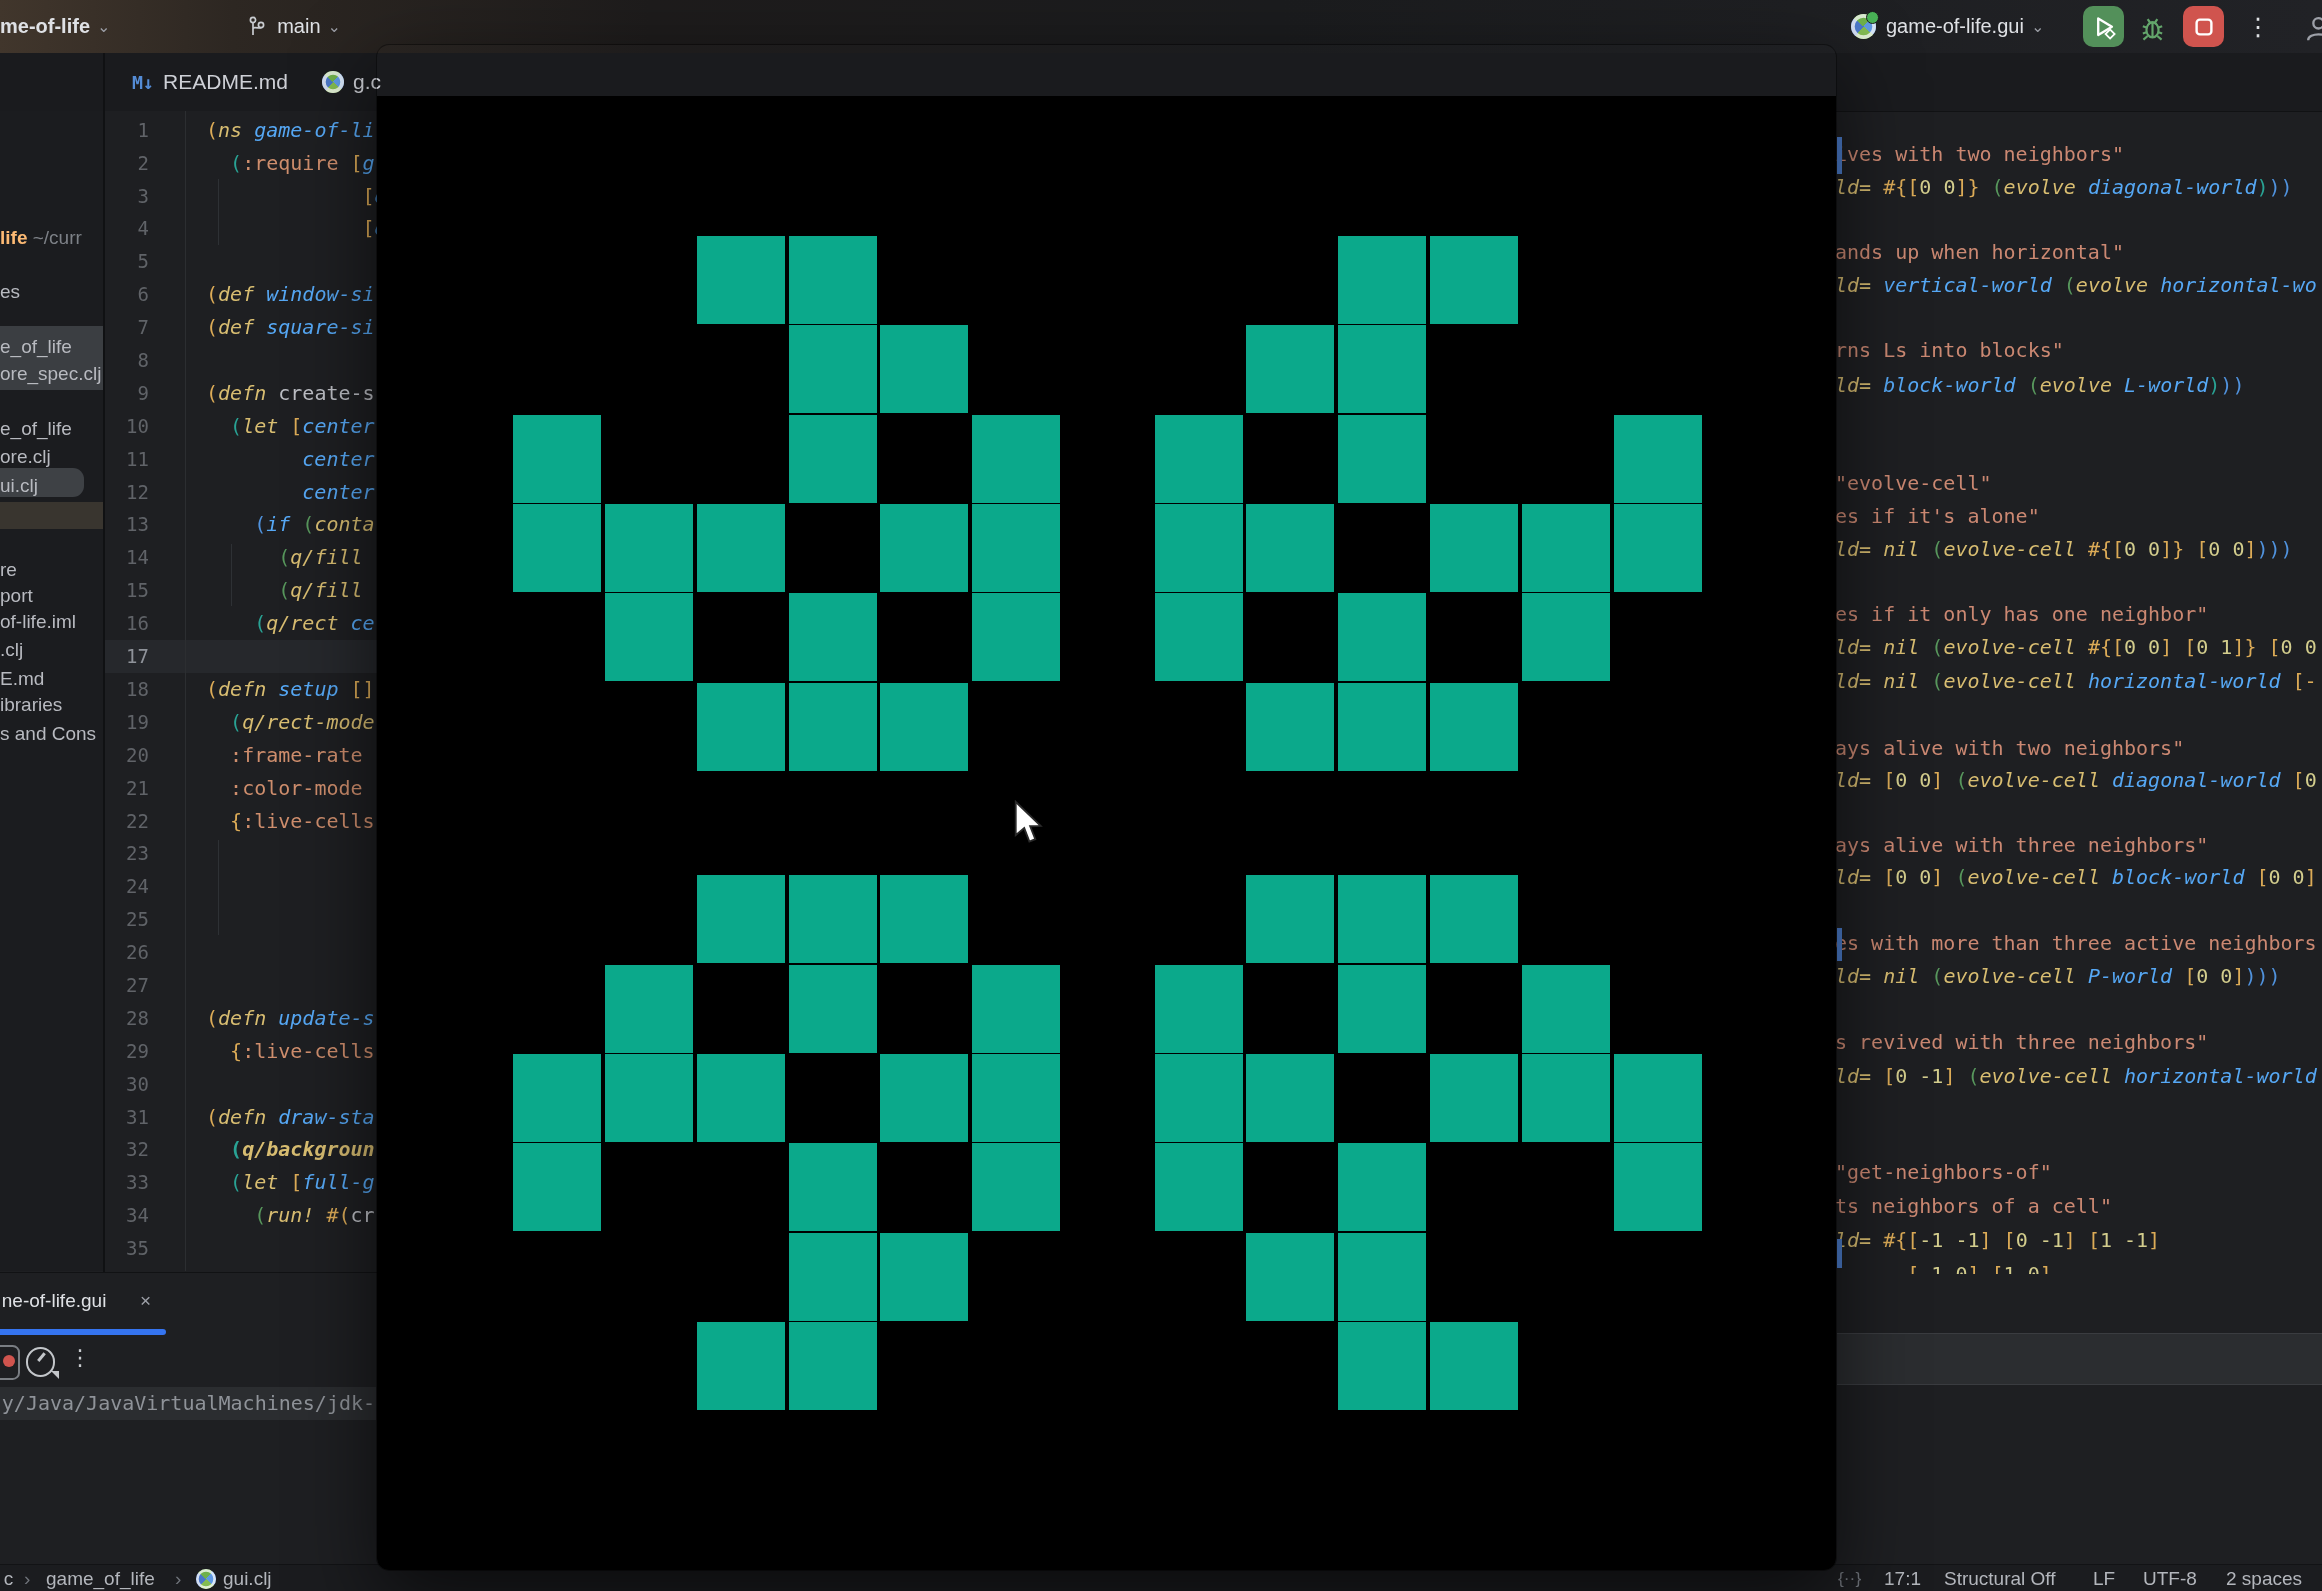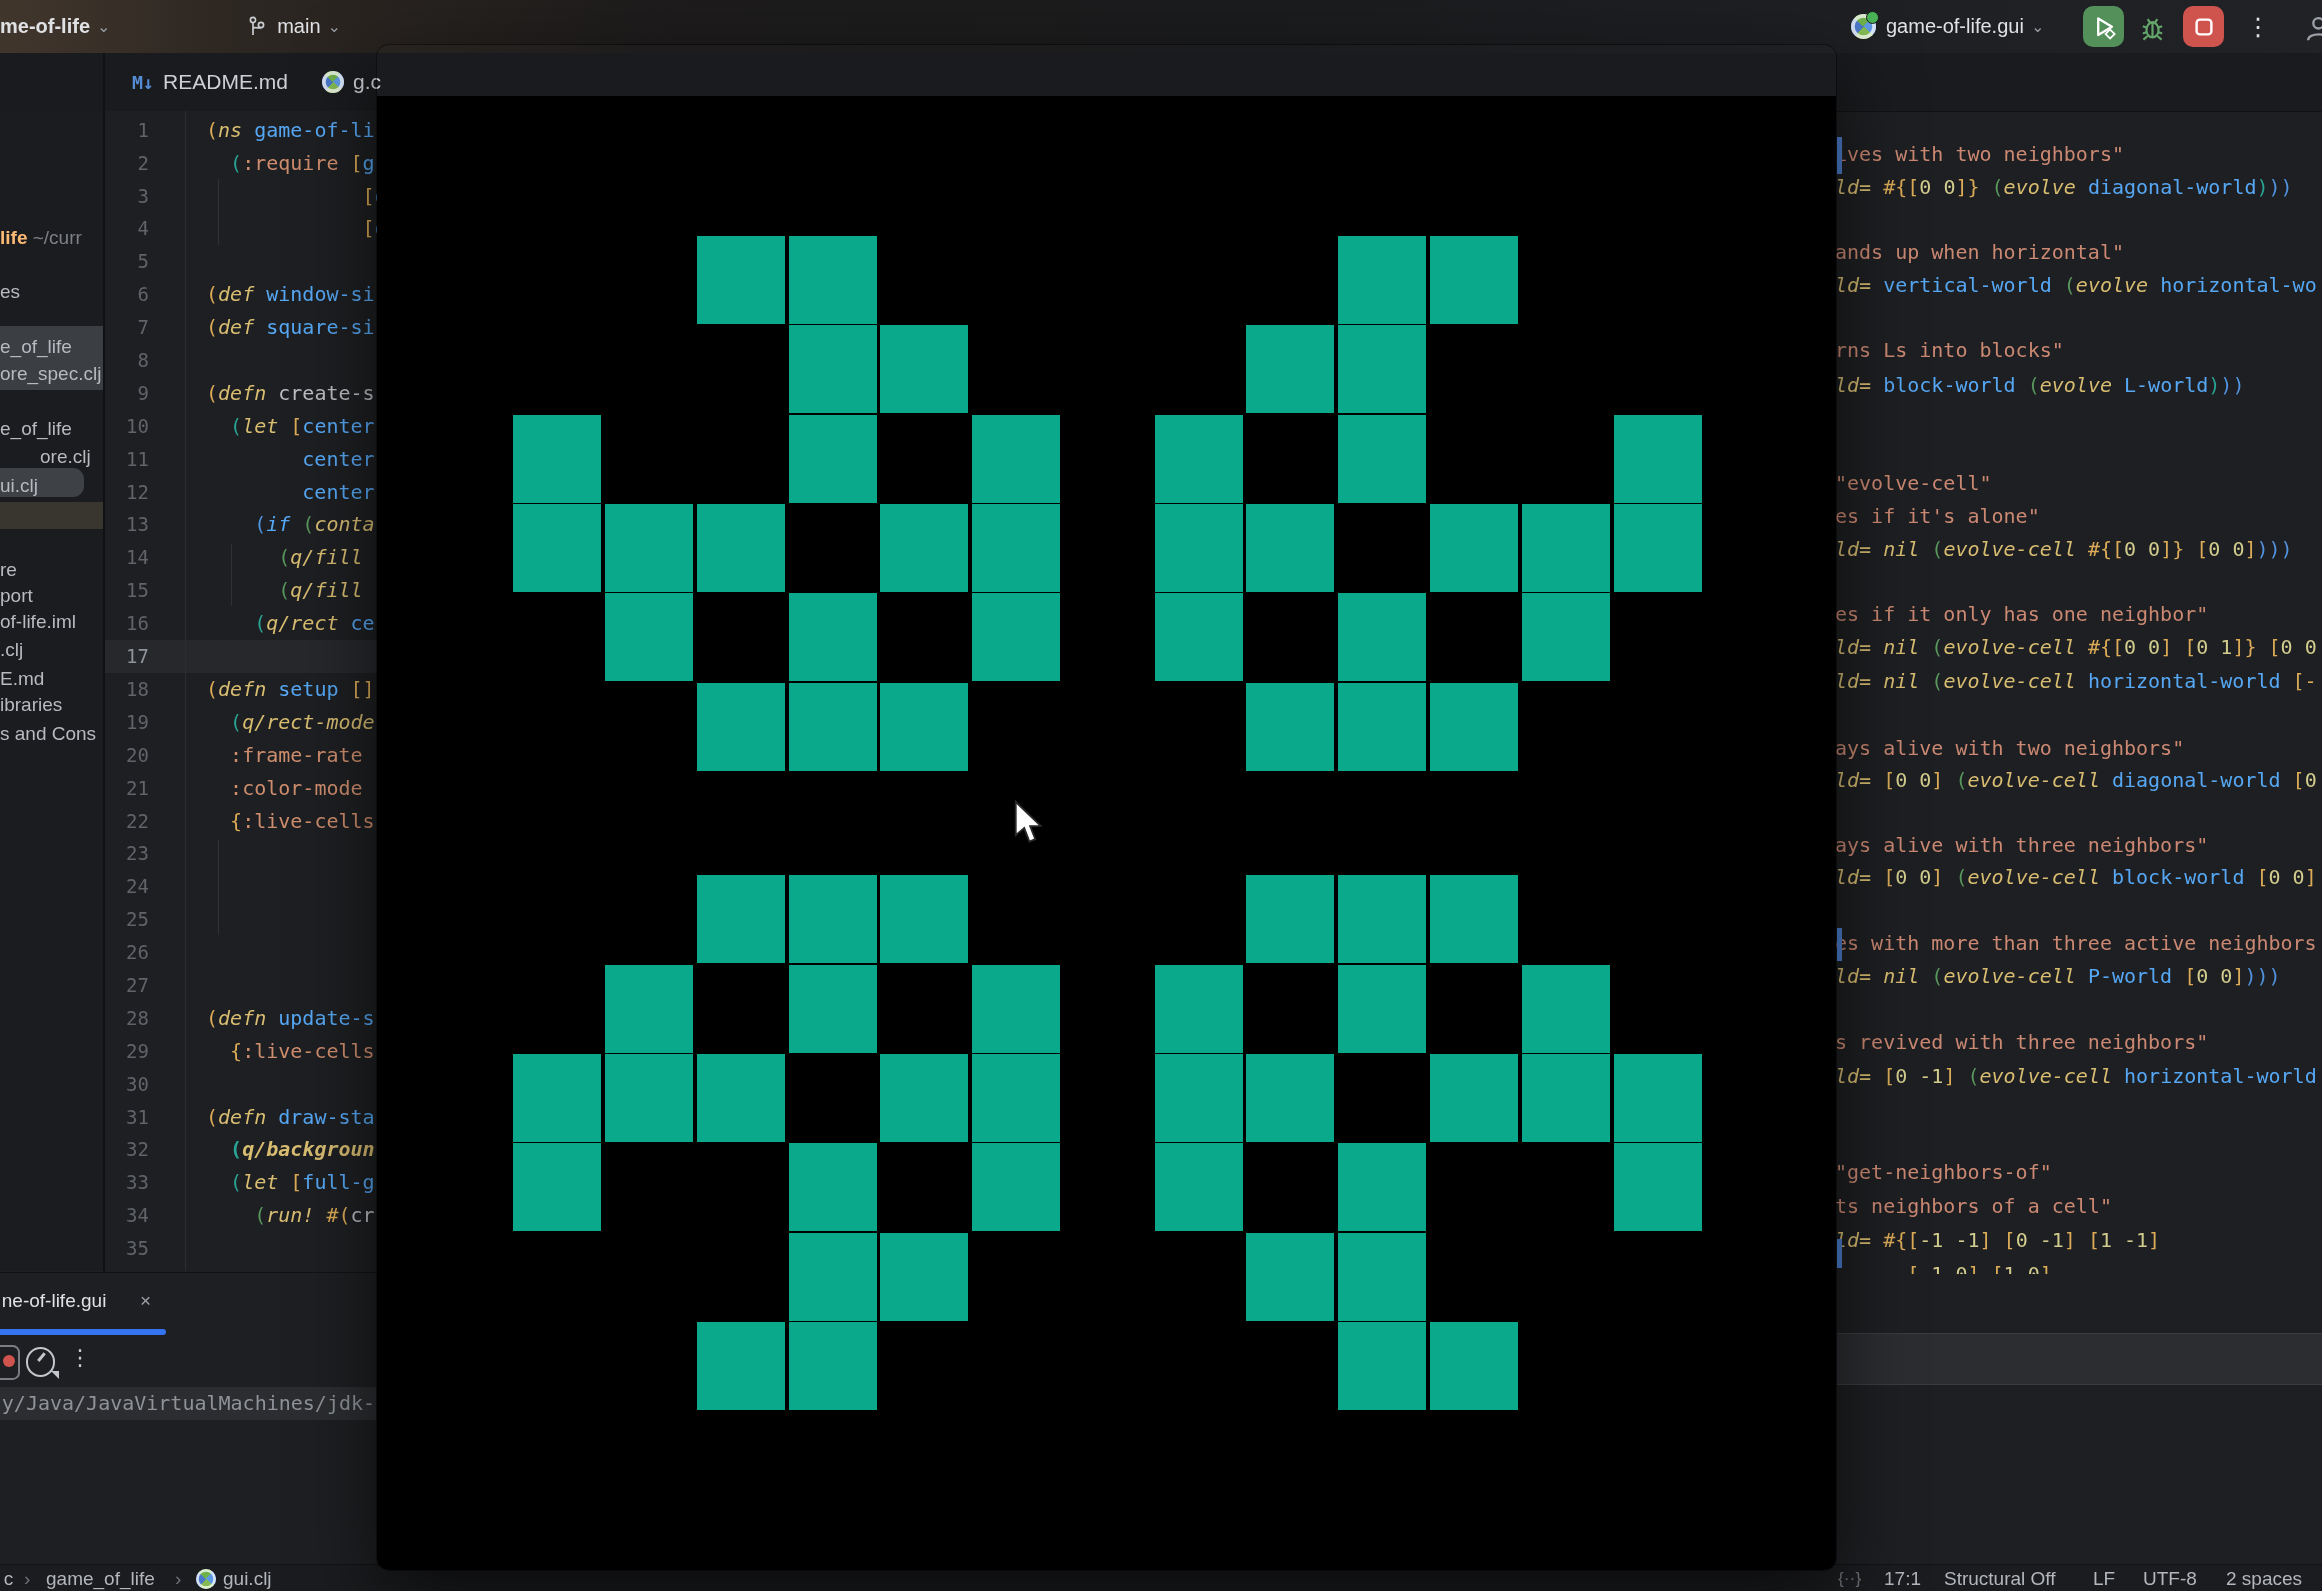--- a/index.html
+++ b/index.html
@@ -36,21 +36,21 @@
   .thl-band{position:absolute;left:0;width:103px;background:#39352f;}
   
   .editor-left{position:absolute;left:105px;top:111px;width:274px;height:1160px;background:#1e1f22;}
   .cur-line{position:absolute;left:0;width:274px;height:33px;background:#26282c;}
   .gut-num{position:absolute;left:0;width:44px;height:33px;line-height:33px;text-align:right;color:#606368;
     font-family:"DejaVu Sans Mono",monospace;font-size:19px;}
   .code-line{position:absolute;height:33px;line-height:33px;font-family:"DejaVu Sans Mono",monospace;
     font-size:20px;white-space:pre;color:#bcbec4;}
   .guide{position:absolute;width:0.9px;background:#2e3135;}
   .tk-y{color:#dcab57;} .tk-m{color:#d8bd71;font-style:italic;} .tk-k{color:#cf8e6d;}
-  .tk-s{color:#cb8872;} .tk-f{color:#56a8f5;} .tk-fi{color:#56a8f5;font-style:italic;}
+  .tk-s{color:#cb8872;} .tk-f{color:#56a8f5;font-style:italic;} .tk-fi{color:#56a8f5;font-style:italic;}
   .tk-i{color:#bcbec4;} .tk-n{color:#d3cd8d;} .tk-g{color:#57965c;} .tk-t{color:#29a294;}
   .tk-b{color:#5092dd;} .tk-w{color:#bcbec4;}
   .editor-right{position:absolute;left:0;top:91px;width:2323px;height:1183px;overflow:hidden;pointer-events:none;}
   .vcs{position:absolute;left:1837px;width:4.6px;background:#4d7fd0;}
   
   .bl-divider{position:absolute;left:0;top:1272px;width:377px;height:0.9px;background:#111214;}
   .bl-tab{position:absolute;left:1.8px;top:1290px;color:#dfe1e5;font-size:19px;}
   .bl-close{position:absolute;left:140px;top:1290px;color:#9da0a8;font-size:19px;}
   .bl-underline{position:absolute;left:0;top:1329px;width:166px;height:6.4px;background:#3574f0;border-radius:0 3.7px 3.7px 0;}
   .gauge{position:absolute;left:25.6px;top:1347px;width:25.6px;height:25.6px;border:2.7px solid #c3c6ca;border-radius:50%;}
@@ -148,21 +148,21 @@
 
   <div class="tree">
       <div class="thl-block" style="top: 215px; height: 64px;"></div>
       <div class="thl-pill" style="top: 357px; height: 29px;"></div>
       <div class="thl-band" style="top: 391px; height: 27.4px;"></div>
       <div class="trow" style="top: 113px;"><b>life</b><span class="sfx"> ~/curr</span></div>
       <div class="trow" style="top: 167px;">es</div>
       <div class="trow" style="top: 222px;">e_of_life</div>
       <div class="trow" style="top: 249px;">ore_spec.clj</div>
       <div class="trow" style="top: 304px;">e_of_life</div>
-      <div class="trow" style="top: 332px; padding-left: 40px;">ore.clj</div>
+      <div class="trow" style="top: 332px;">ore.clj</div>
       <div class="trow" style="top: 361px;">ui.clj</div>
       <div class="trow" style="top: 445px;">re</div>
       <div class="trow" style="top: 471px;">port</div>
       <div class="trow" style="top: 497px;">of-life.iml</div>
       <div class="trow" style="top: 525px;">.clj</div>
       <div class="trow" style="top: 554px;">E.md</div>
       <div class="trow" style="top: 580px;">ibraries</div>
       <div class="trow" style="top: 609px;">s and Cons</div>
     </div>
   <div class="tree-divider"></div>

